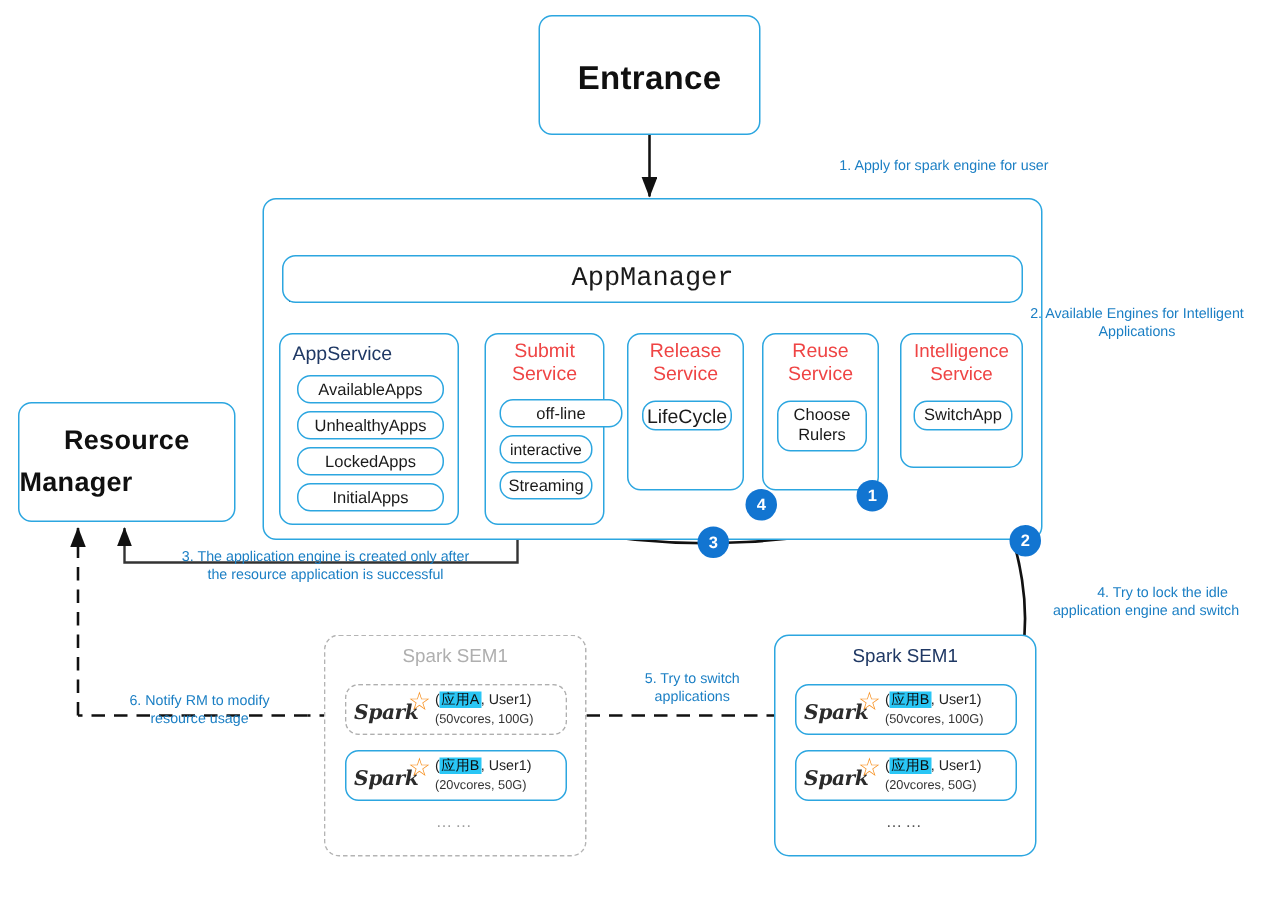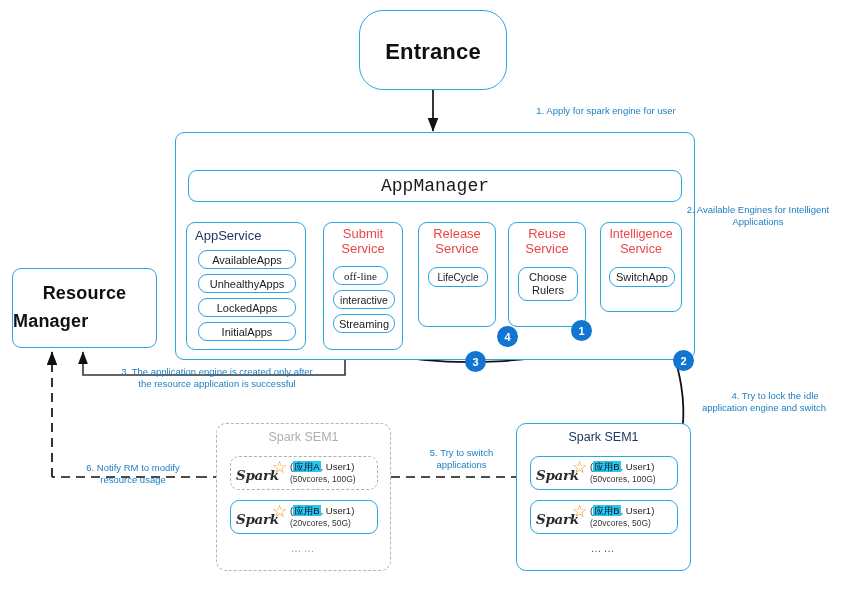--- a/index.html
+++ b/index.html
@@ -12,21 +12,21 @@
   .box{position:absolute;box-sizing:border-box;border:1.6px solid #2CA6E0;border-radius:9px;background:#fff;}
   .pill{position:absolute;box-sizing:border-box;border:1.4px solid #2CA6E0;border-radius:9px;background:#fff;
         display:flex;align-items:center;justify-content:center;color:#1a1a1a;}
 
   .title-big{position:absolute;font-weight:bold;color:#101010;letter-spacing:.2px;}
 
   .svc-head{position:absolute;left:0;right:0;text-align:center;color:#ef4444;line-height:1.12;}
   .svc-head-left{position:absolute;color:#1F3864;}
 
   .note{position:absolute;color:#1B7FC4;font-size:9.5px;line-height:1.25;text-align:center;}
-  .note-l{text-align:center;margin-left:32px;}
+  .note-l{text-align:right;}
 
   
   .badge{position:absolute;width:19px;height:19px;border-radius:50%;background:#1275D1;color:#fff;
          font-size:11px;font-weight:bold;display:flex;align-items:center;justify-content:center;
          box-shadow:0 0 0 1px #1275D1;}
 
   
   .sem{position:absolute;box-sizing:border-box;border-radius:10px;background:#fff;}
   .sem-active{border:1.6px solid #2CA6E0;}
   .sem-ghost{border:1.6px dashed #B4B4B4;}
@@ -81,21 +81,21 @@
     <polyline points="345,349 345,375 83,375 83,352" fill="none" stroke="#333" stroke-width="1.6" marker-end="url(#ah)"></polyline>
 
     <line x1="520" y1="477" x2="390" y2="477" stroke="#111" stroke-width="1.7" stroke-dasharray="9,6"></line>
     <line x1="237" y1="477" x2="205" y2="477" stroke="#111" stroke-width="1.7" stroke-dasharray="9,6"></line>
     <line x1="205" y1="477" x2="52" y2="477" stroke="#111" stroke-width="1.7" stroke-dasharray="9,6"></line>
     <line x1="52" y1="477" x2="52" y2="352" stroke="#111" stroke-width="1.7" stroke-dasharray="9,6" marker-end="url(#ah)"></line>
 
     <path d="M363,471.5 L372,477 L363,482.5 z" fill="#111"></path>
   </svg>
 
-  <div class="box" style="left:359px;top:10px;width:148px;height:80px;border-radius:24px;">
+  <div class="box" style="left:359px;top:10px;width:148px;height:80px;">
     <div class="title-big" style="left:0;right:0;top:28px;text-align:center;font-size:22px;">Entrance</div>
   </div>
   <div class="note note-l" style="left:449px;top:105px;width:250px;">1. Apply for spark engine for user</div>
 
   <div class="box" style="left:175px;top:132px;width:520px;height:228px;">
   </div>
   <div class="title-big" style="left:192px;top:140px;font-size:28px;margin-top:36px;">AM</div>
 
   <div class="box" style="left:188px;top:170px;width:494px;height:32px;">
     <div style="position:absolute;left:0;right:0;top:5px;text-align:center;font-size:18px;color:#1a1a1a;font-family:Liberation Mono, monospace;">AppManager</div>
@@ -105,29 +105,29 @@
     <div class="svc-head-left" style="left:8px;top:5px;font-size:13px;">AppService</div>
     <div class="pill" style="left:11px;top:27px;width:98px;height:19px;font-size:11px;">AvailableApps</div>
     <div class="pill" style="left:11px;top:51px;width:98px;height:19px;font-size:11px;">UnhealthyApps</div>
     <div class="pill" style="left:11px;top:75px;width:98px;height:19px;font-size:11px;">LockedApps</div>
     <div class="pill" style="left:11px;top:99px;width:98px;height:19px;font-size:11px;">InitialApps</div>
   </div>
 
   <div class="box" style="left:323px;top:222px;width:80px;height:128px;">
     <div class="svc-head" style="top:4px;font-size:13px;">Submit</div>
     <div class="svc-head" style="top:19px;font-size:13px;">Service</div>
-    <div class="pill" style="left:9px;top:43px;width:55px;height:19px;font-size:11px;font-family:Liberation Serif, serif;">off-line</div>
+    <div class="pill" style="left:9px;top:43px;width:82px;height:19px;font-size:11px;">off-line</div>
     <div class="pill" style="left:9px;top:67px;width:62px;height:19px;font-size:10.5px;">interactive</div>
     <div class="pill" style="left:9px;top:91px;width:62px;height:19px;font-size:11px;">Streaming</div>
   </div>
 
   <div class="box" style="left:418px;top:222px;width:78px;height:105px;">
     <div class="svc-head" style="top:4px;font-size:13px;">Release</div>
     <div class="svc-head" style="top:19px;font-size:13px;">Service</div>
-    <div class="pill" style="left:9px;top:44px;width:60px;height:20px;font-size:10px;">LifeCycle</div>
+    <div class="pill" style="left:9px;top:44px;width:60px;height:20px;font-size:13px;">LifeCycle</div>
   </div>
 
   <div class="box" style="left:508px;top:222px;width:78px;height:105px;">
     <div class="svc-head" style="top:4px;font-size:13px;">Reuse</div>
     <div class="svc-head" style="top:19px;font-size:13px;">Service</div>
     <div class="pill" style="left:9px;top:44px;width:60px;height:34px;font-size:11px;text-align:center;line-height:1.15;">Choose Rulers</div>
   </div>
 
   <div class="box" style="left:600px;top:222px;width:82px;height:90px;">
     <div class="svc-head" style="top:4px;font-size:12.5px;">Intelligence</div>

